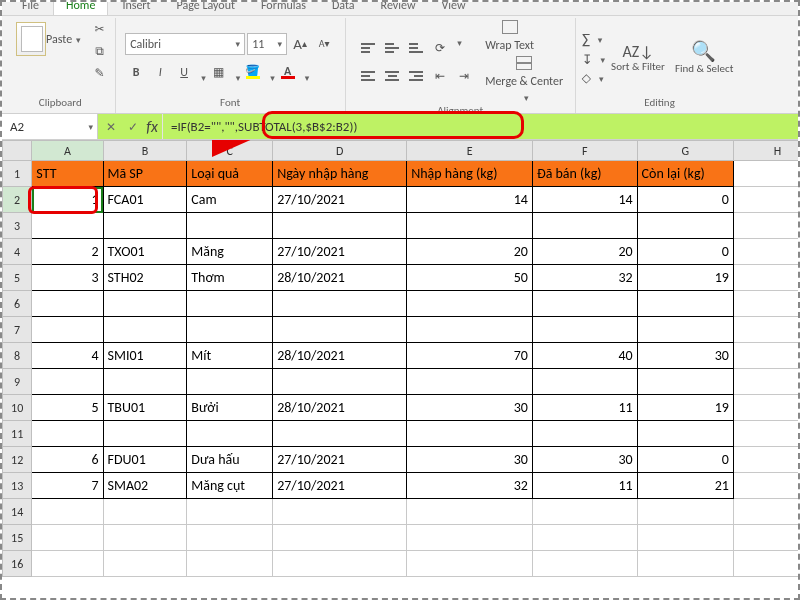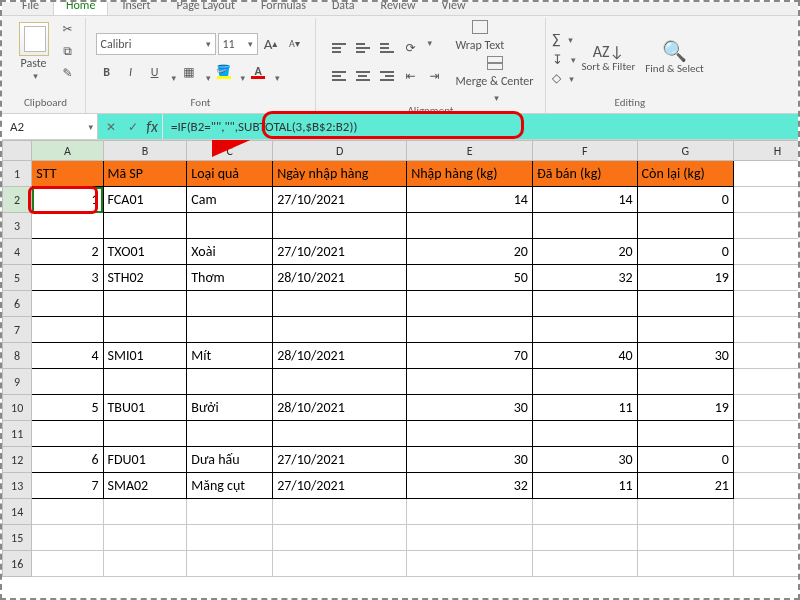--- a/index.html
+++ b/index.html
@@ -53,21 +53,21 @@
     flex-direction: column;
     border-right: 1px solid #d8d8d8;
     padding: 2px 6px;
     justify-content: space-between;
     align-items: center;
   }
   .group .controls { display: flex; flex-direction: column; gap: 2px; align-items: center; flex: 1; justify-content: center;}
   .group-label { font-size: 11px; color: #666; padding-top: 1px; padding-bottom: 2px;}
   
   .paste-btn {
-    display: flex; flex-direction: column; align-items: center;
+    display: flex; flex-direction: row; align-items: center;
     padding: 2px 4px;
   }
   .paste-icon {
     width: 30px; height: 34px;
     background: linear-gradient(#fff,#eee);
     border: 1px solid #d0c080;
     position: relative;
   }
   .paste-icon:before {
     content:''; position:absolute; left:4px; top:3px;
@@ -102,21 +102,21 @@
   .wm-icon{width:16px;height:14px;border:1px solid #888;position:relative;}
   .wm-icon.merge:before{content:'';position:absolute;left:-1px;right:-1px;top:5px;height:2px;background:#888;}
   
   .edit-col{display:flex;flex-direction:column;gap:4px;align-items:flex-start;font-size:12px;}
   .edit-stack{display:flex;align-items:center;gap:4px;}
   .bigbtn{display:flex;flex-direction:column;align-items:center;font-size:11px;padding:0 4px;}
   .bigbtn .ic{font-size:20px;}
   
   .formula-row{
     display:flex; align-items:stretch; height:26px;
-    border-bottom:1px solid #d0d0d0; background:#5eead4;
+    border-bottom:1px solid #d0d0d0; background:#bef264;
     position: relative;
   }
   .name-box{
     width:96px; border-right:1px solid #ccc;
     display:flex; align-items:center; justify-content:space-between;
     padding:0 4px 0 8px; background:#fff; font-size:13px;
   }
   .fx-icons{display:flex;align-items:center;gap:4px;padding:0 4px;border-right:1px solid #e4e4e4;}
   .fx-btn{color:#666;font-size:12px;padding:0 4px;cursor:pointer;}
   .fx{font-style:italic; font-size:16px; color:#444;}
@@ -415,21 +415,21 @@
           <td class="cell bd"></td>
           <td class="cell bd right"></td>
           <td class="cell bd right"></td>
           <td class="cell bd right"></td>
           <td class="cell"></td>
         </tr>
         <tr>
           <td class="rowhdr">4</td>
           <td class="cell bd right">2</td>
           <td class="cell bd">TXO01</td>
-          <td class="cell bd">Xoài</td>
+          <td class="cell bd">Măng</td>
           <td class="cell bd">27/10/2021</td>
           <td class="cell bd right">20</td>
           <td class="cell bd right">20</td>
           <td class="cell bd right">0</td>
           <td class="cell"></td>
         </tr>
         <tr>
           <td class="rowhdr">5</td>
           <td class="cell bd right">3</td>
           <td class="cell bd">STH02</td>

